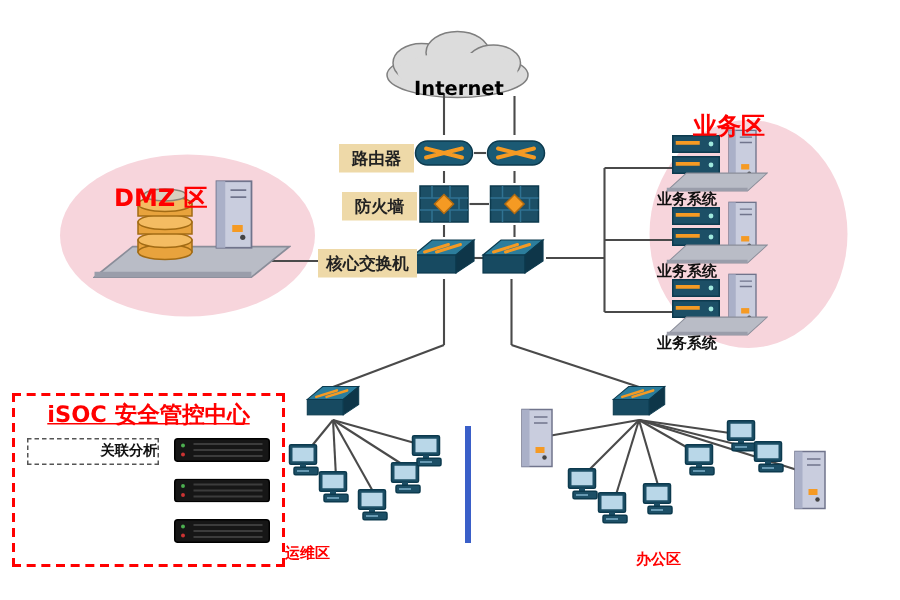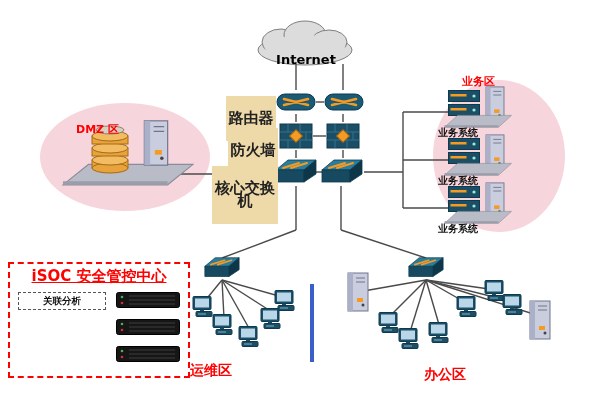--- a/index.html
+++ b/index.html
@@ -8,46 +8,46 @@
     font-family:"DejaVu Sans","Liberation Sans",sans-serif;
   }
   .ellipse{position:absolute;border-radius:50%;background:#f7d5dc;z-index:0;}
   .dmz-ellipse{left:40px;top:103px;width:170px;height:108px;}
   .biz-ellipse{left:433px;top:80px;width:132px;height:152px;}
   .wires{position:absolute;left:0;top:0;width:600px;height:400px;z-index:1;}
   .wires path.link{stroke:#4a4a4a;stroke-width:1.4;fill:none;}
   .dev{position:absolute;z-index:2;}
   .lbl{position:absolute;z-index:3;white-space:nowrap;margin-top:12px;}
   .red-lbl{color:#ff0000;font-weight:bold;}
-  .zone-big{font-size:14px;}
-  .zone-med{font-size:11px;}
+  .zone-big{font-size:10px;}
+  .zone-med{font-size:16px;}
   .tag{
     position:absolute;z-index:3;background:#eed9a8;color:#222;
-    font-size:15px;font-weight:bold;line-height:13px;padding:16px 2px;text-align:center;
+    font-size:11px;font-weight:bold;line-height:13px;padding:3px 2px;text-align:center;
   }
   .bizlabel{
     position:absolute;z-index:3;width:80px;text-align:left;
     font-size:10px;font-weight:bold;color:#111;
   }
   .internet-lbl{
     left:268px;top:40px;width:76px;text-align:center;
     font-size:13px;font-weight:bold;color:#000;
   }
   .isoc{
     position:absolute;left:8px;top:262px;width:182px;height:116px;
     border:2px dashed #ff0000;background:#ffffff;box-sizing:border-box;z-index:3;
   }
   .isoc-title{
     position:absolute;left:0;right:0;top:3px;text-align:center;
     color:#ff0000;font-weight:bold;font-size:15px;text-decoration:underline;
   }
   .isoc-item{
     position:absolute;left:8px;width:88px;height:18px;
     border:1px dashed #555;background:#fff;box-sizing:border-box;
-    font-size:9.5px;font-weight:bold;color:#111;text-align:center;line-height:16px;
+    font-size:9.5px;font-weight:bold;color:#111;text-align:right;line-height:16px;
   }
   .isoc-rack{position:absolute;left:102px;width:72px;height:16px;}
   .row1{top:28px;} .row2{top:55px;} .row3{top:82px;}
   .divider{
     position:absolute;left:310px;top:284px;width:4px;height:78px;
     background:#3a5fc8;z-index:2;
   }
   .defs-holder{position:absolute;width:0;height:0;overflow:hidden;}
 </style>
 </head>

